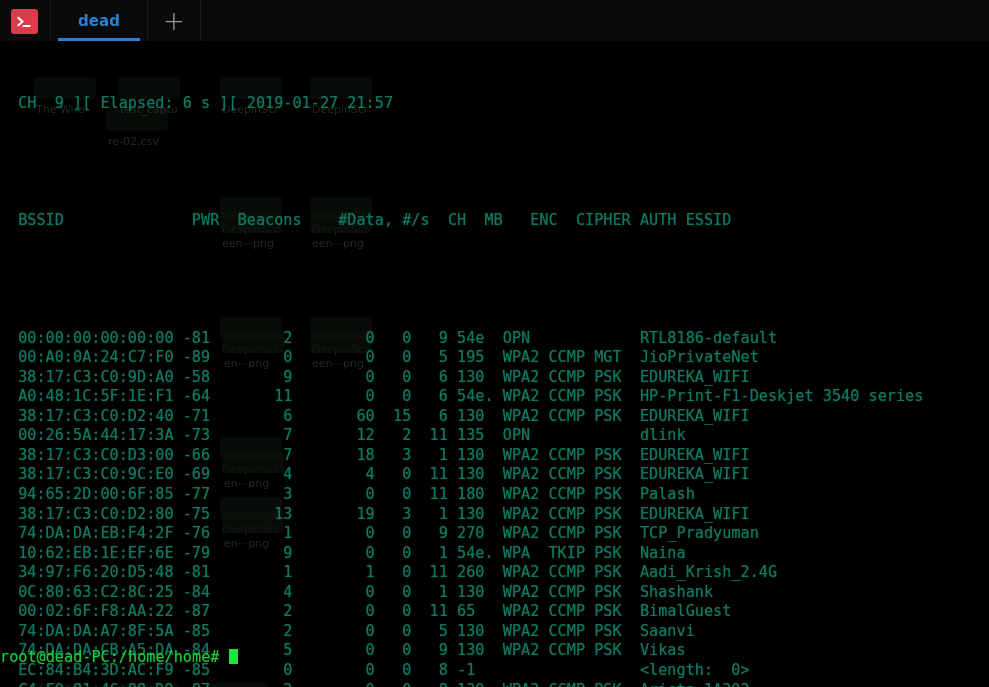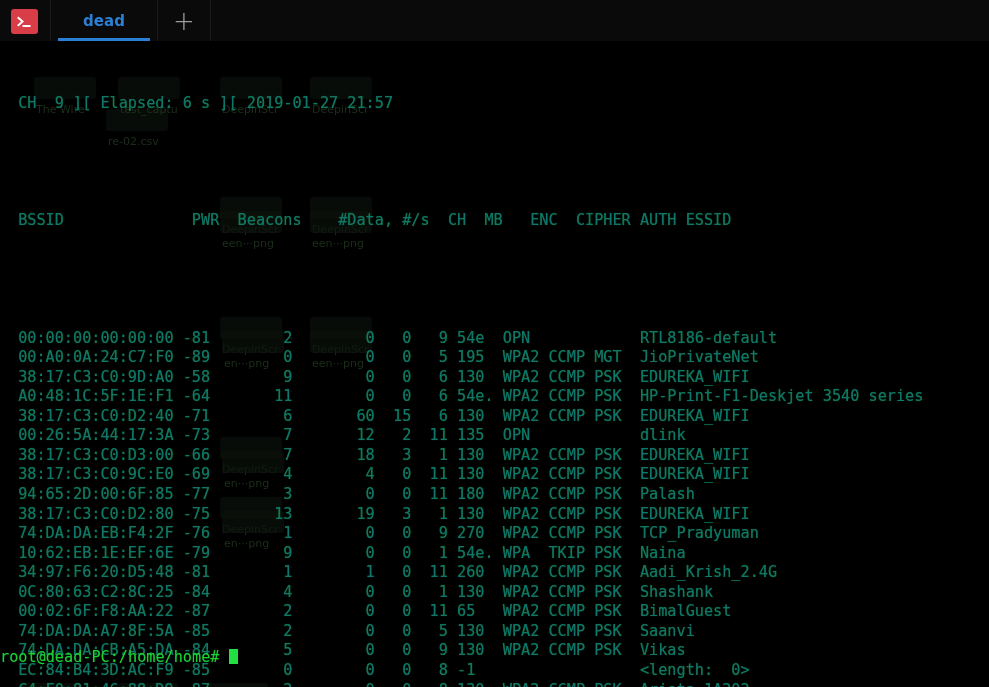--- a/index.html
+++ b/index.html
@@ -42,21 +42,21 @@
     border-radius: 3px;
     background: #d93e48;
     display: flex;
     align-items: center;
     justify-content: center;
     flex: 0 0 auto;
   }
   #app-icon svg { display:block; }
 
   .tab {
-    width: 108px;
+    width: 98px;
     height: 41px;
     box-sizing: border-box;
     display: flex;
     align-items: center;
     justify-content: center;
     font-family: "DejaVu Sans", "Liberation Sans", sans-serif;
     font-size: 15px;
     font-weight: bold;
     color: #2b7fd4;
     border-left: 1px solid #1b1b1b;

